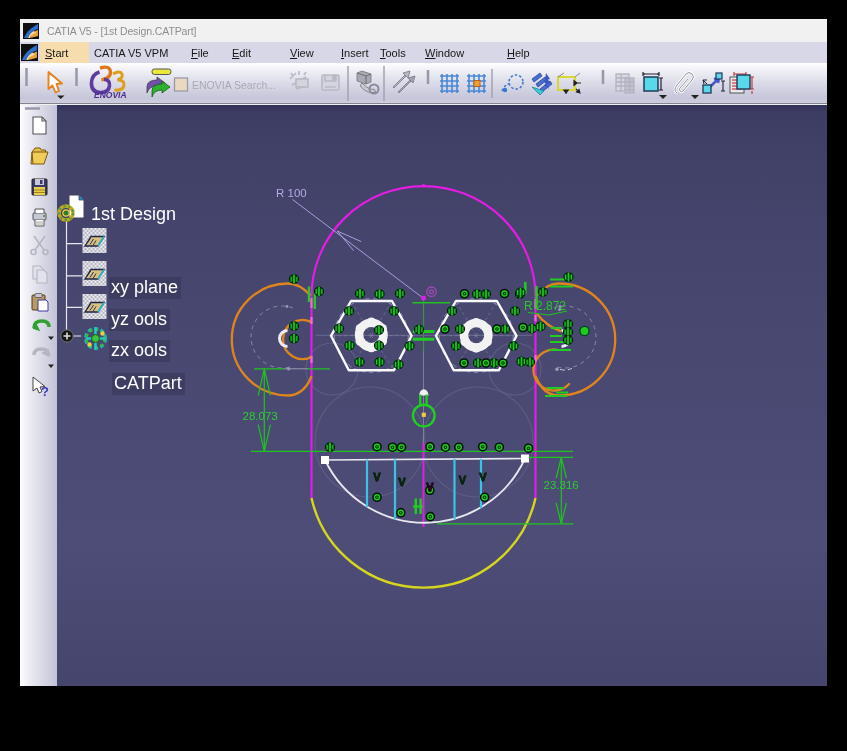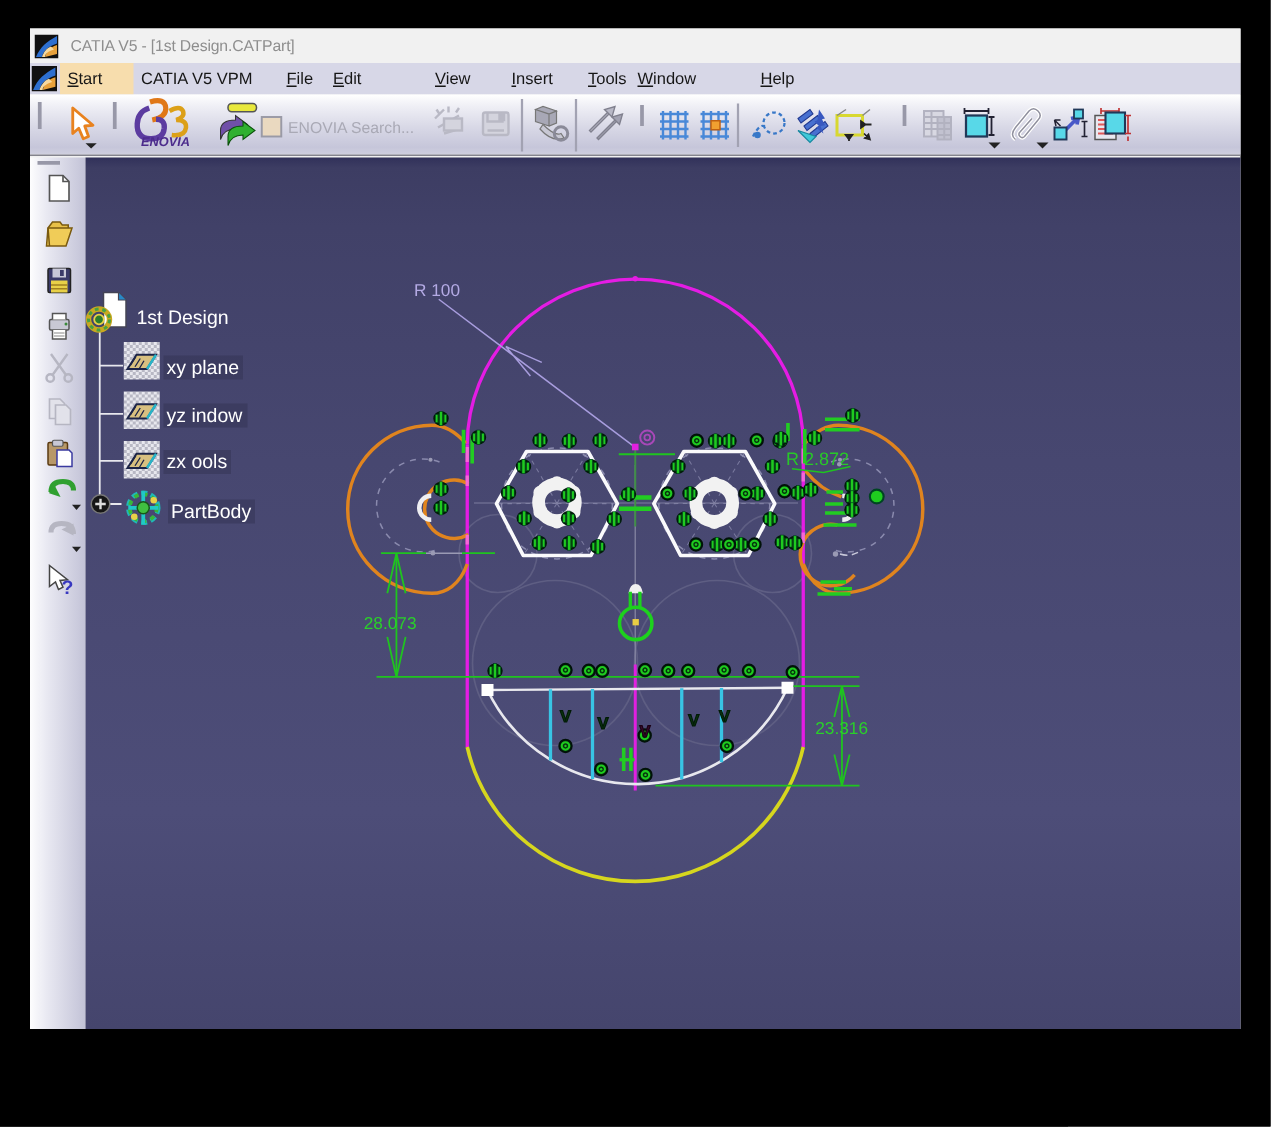--- a/index.html
+++ b/index.html
@@ -20,22 +20,22 @@
 #toolbar { position:absolute; left:0; top:44px; width:807px; height:41px;
   background:linear-gradient(180deg,#ffffff 0%,#f0f0f6 18%,#d8d8e6 55%,#c6c6da 88%,#cfcfdf 100%);
   border-bottom:1px solid #84848e; }
 
 #sidebar { position:absolute; left:0; top:86px; width:37px; height:581px;
   background:linear-gradient(90deg,#fdfdfe 0%,#e9e9f2 30%,#cbcbdd 85%,#c2c2d6 100%); }
 #canvas { position:absolute; left:37px; top:86px; width:770px; height:581px;
   background:linear-gradient(180deg,#31315a 0%,#3d3d63 1.2%,#414168 8%,#474770 35%,#4d4d78 75%,#45456d 100%); }
 #sketch { position:absolute; left:0; top:0; width:770px; height:581px; }
 
-.tt { position:absolute; color:#fff; font-size:13px; white-space:nowrap; }
-.tb { background:rgba(52,52,86,.55); padding:0 3px 1px 2px; }
+.tt { position:absolute; color:#fff; font-size:18px; white-space:nowrap; }
+.tb { background:rgba(52,52,86,.55); padding:0 3px 1px 2px;margin-top:40px; }
 </style>
 </head>
 <body>
 <div id="stage">
  <div id="win">
   <div id="titlebar">
     <svg class="ticon" viewBox="0 0 16 16">
           <rect width="16" height="16" fill="#101010"></rect>
           <path d="M1 15 C4 8 8 5 15 1 L15 6 C9 8 6 11 5 15 Z" fill="#2d6fd0"></path>
           <path d="M7 15 C8 11 11 8 15 7 L15 13 Z" fill="#e8a23c"></path>
@@ -47,24 +47,24 @@
     <div id="mstart"></div>
     <svg class="micon" viewBox="0 0 16 16">
           <rect width="16" height="16" fill="#101010"></rect>
           <path d="M1 15 C4 8 8 5 15 1 L15 6 C9 8 6 11 5 15 Z" fill="#2d6fd0"></path>
           <path d="M7 15 C8 11 11 8 15 7 L15 13 Z" fill="#e8a23c"></path>
           <path d="M5 15 C6 12 8 9 11 8 L13 10 C9 11 7 13 7 15 Z" fill="#f6d9a0"></path>
         </svg>
     <span style="left:25px"><u>S</u>tart</span>
     <span style="left:74px">CATIA V5 VPM</span>
     <span style="left:171px"><u>F</u>ile</span>
-    <span style="left:202px"><u>E</u>dit</span>
+    <span style="left:212px"><u>E</u>dit</span>
     <span style="left:270px"><u>V</u>iew</span>
     <span style="left:321px"><u>I</u>nsert</span>
-    <span style="left:372px"><u>T</u>ools</span>
+    <span style="left:360px"><u>T</u>ools</span>
     <span style="left:405px"><u>W</u>indow</span>
     <span style="left:487px"><u>H</u>elp</span>
   </div>
   <div id="toolbar">
   <svg width="807" height="41" viewBox="20 64 807 41">
 
     <path d="M26.5 69 V87 M76.5 69 V87" stroke="#9898a8" stroke-width="2.5" fill="none"></path>
     <path d="M428 71 V85 M603 71 V85" stroke="#9898a8" stroke-width="2.5" fill="none"></path>
 
     <path d="M348 67 V102 M384 67 V102 M492 70 V99" stroke="#a2a2b2" stroke-width="1.5"></path>
@@ -476,18 +476,18 @@
         <circle r="10" fill="none" stroke="#20b8b8" stroke-width="3" stroke-dasharray="4 2.5"></circle>
         <circle r="9" fill="none" stroke="#38b838" stroke-width="2.5" stroke-dasharray="3 3"></circle>
         <path d="M-10,0 H10 M0,-11 V11" stroke="#20c8c8" stroke-width="2.5"></path>
         <circle r="4" fill="#40c040" stroke="#185818" stroke-width="1"></circle>
         <circle cx="-6" cy="6" r="2.2" fill="#e8d048"></circle>
             <circle cx="7" cy="-5" r="2.2" fill="#e8d048"></circle>
       </g>
     </svg>
     <div class="tt" style="left:34px;top:99px;">1st Design</div>
     <div class="tt tb" style="left:52px;top:131.5px;">xy plane</div>
-    <div class="tt tb" style="left:52px;top:163.5px;">yz indow</div>
+    <div class="tt tb" style="left:52px;top:163.5px;">yz ools</div>
     <div class="tt tb" style="left:52px;top:195px;">zx ools</div>
-    <div class="tt tb" style="left:55px;top:227.5px;">PartBody</div>
+    <div class="tt tb" style="left:55px;top:227.5px;">CATPart</div>
   </div>
  </div>
 </div>
 
 </body></html>

